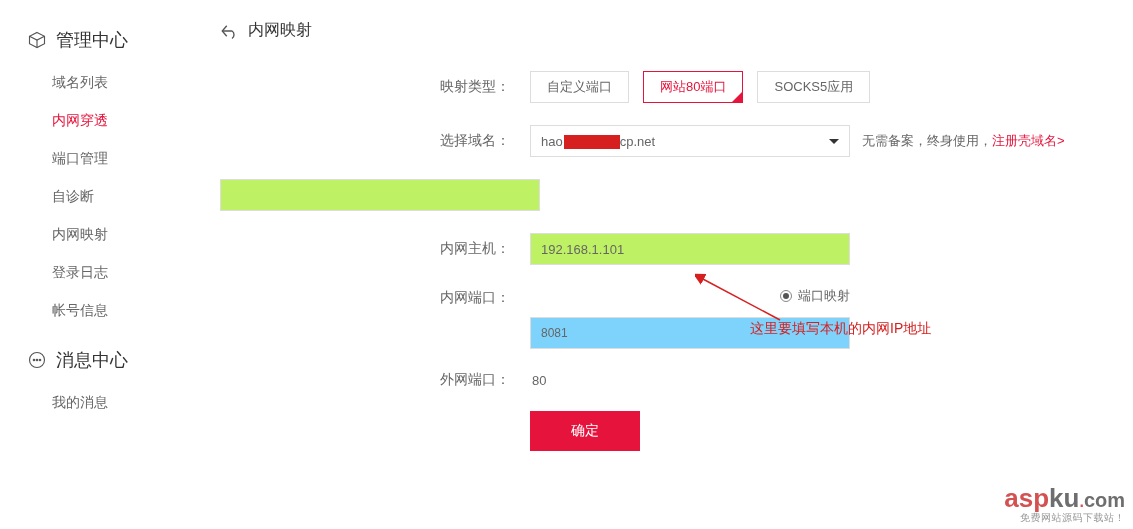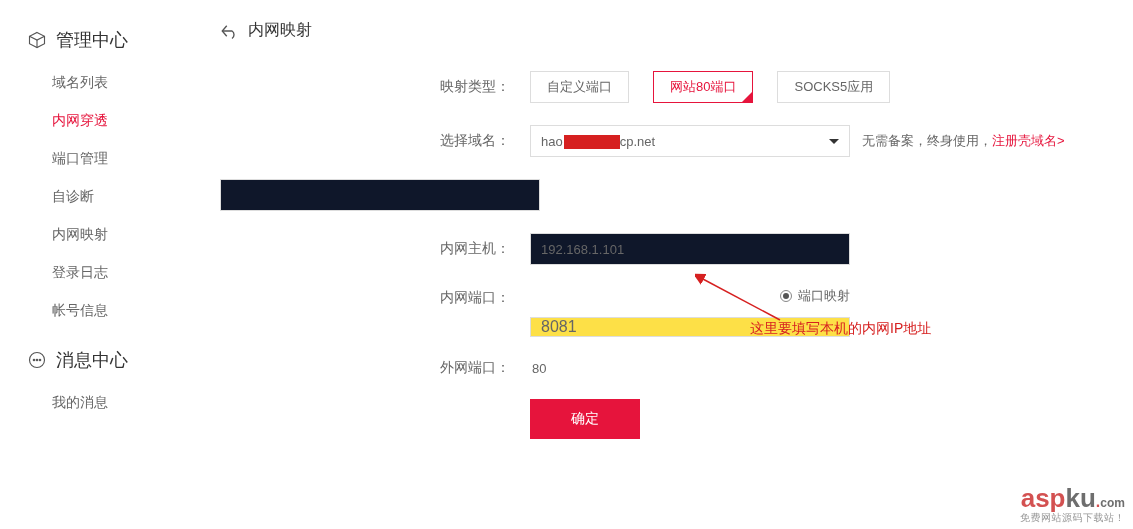--- a/index.html
+++ b/index.html
@@ -79,21 +79,21 @@
     .opt-btn {
       display: inline-flex;
       align-items: center;
       justify-content: center;
       height: 32px;
       padding: 0 16px;
       border: 1px solid #ddd;
       background: #fff;
       color: #666;
       font-size: 13px;
-      margin-right: 24px;
+      margin-right: 14px;
       cursor: pointer;
       position: relative;
     }
     .opt-btn.selected {
       border-color: #e6143c;
       color: #e6143c;
     }
     .opt-btn.selected::after {
       content: "";
       position: absolute;
@@ -104,21 +104,21 @@
       border-color: transparent transparent #e6143c transparent;
     }
     .text-input {
       width: 320px;
       height: 32px;
       border: 1px solid #ddd;
       padding: 0 10px;
       font-size: 13px;
       color: #666;
       outline: none;
-      background: #0f172a;
+      background: #bef264;
     }
     .select-wrap {
       width: 320px;
       height: 32px;
       border: 1px solid #ddd;
       display: flex;
       align-items: center;
       padding: 0 10px;
       cursor: pointer;
       position: relative;
@@ -170,27 +170,27 @@
     }
     .radio-dot.checked::after {
       content: "";
       width: 6px;
       height: 6px;
       background: #555;
       border-radius: 50%;
     }
     .num-input {
       width: 320px;
-      height: 20px;
+      height: 32px;
       border: 1px solid #ddd;
       padding: 0 10px;
-      font-size: 16px;
+      font-size: 12px;
       color: #666;
       outline: none;
-      background: #fde047;
+      background: #7dd3fc;
       margin-top: 12px;
     }
     .static-val {
       color: #666;
       font-size: 13px;
       padding-left: 2px;
     }
     .submit-btn {
       display: inline-flex;
       align-items: center;
@@ -225,21 +225,21 @@
       opacity: 0.85;
       line-height: 1;
     }
     .watermark .brand {
       font-family: Arial, sans-serif;
       font-weight: bold;
     }
     .watermark .brand .r1 { color: #c33; font-size: 26px; }
     .watermark .brand .g1 { color: #555; font-size: 26px; }
     .watermark .brand .dot { color: #c33; font-size: 16px; }
-    .watermark .brand .com { color: #555; font-size: 12px; }
+    .watermark .brand .com { color: #555; font-size: 20px; }
     .watermark .tagline { font-size: 10px; color: #888; letter-spacing: 0.5px; margin-top: 2px;}
     .port-stack { display:flex; flex-direction:column; align-items:flex-end;}
   </style>
 </head>
 <body>
 
 <div class="sidebar">
   <div class="sidebar-section-title">
     <span class="icon">
       <svg width="18" height="18" viewBox="0 0 24 24" fill="none" stroke="#555" stroke-width="1.5">

